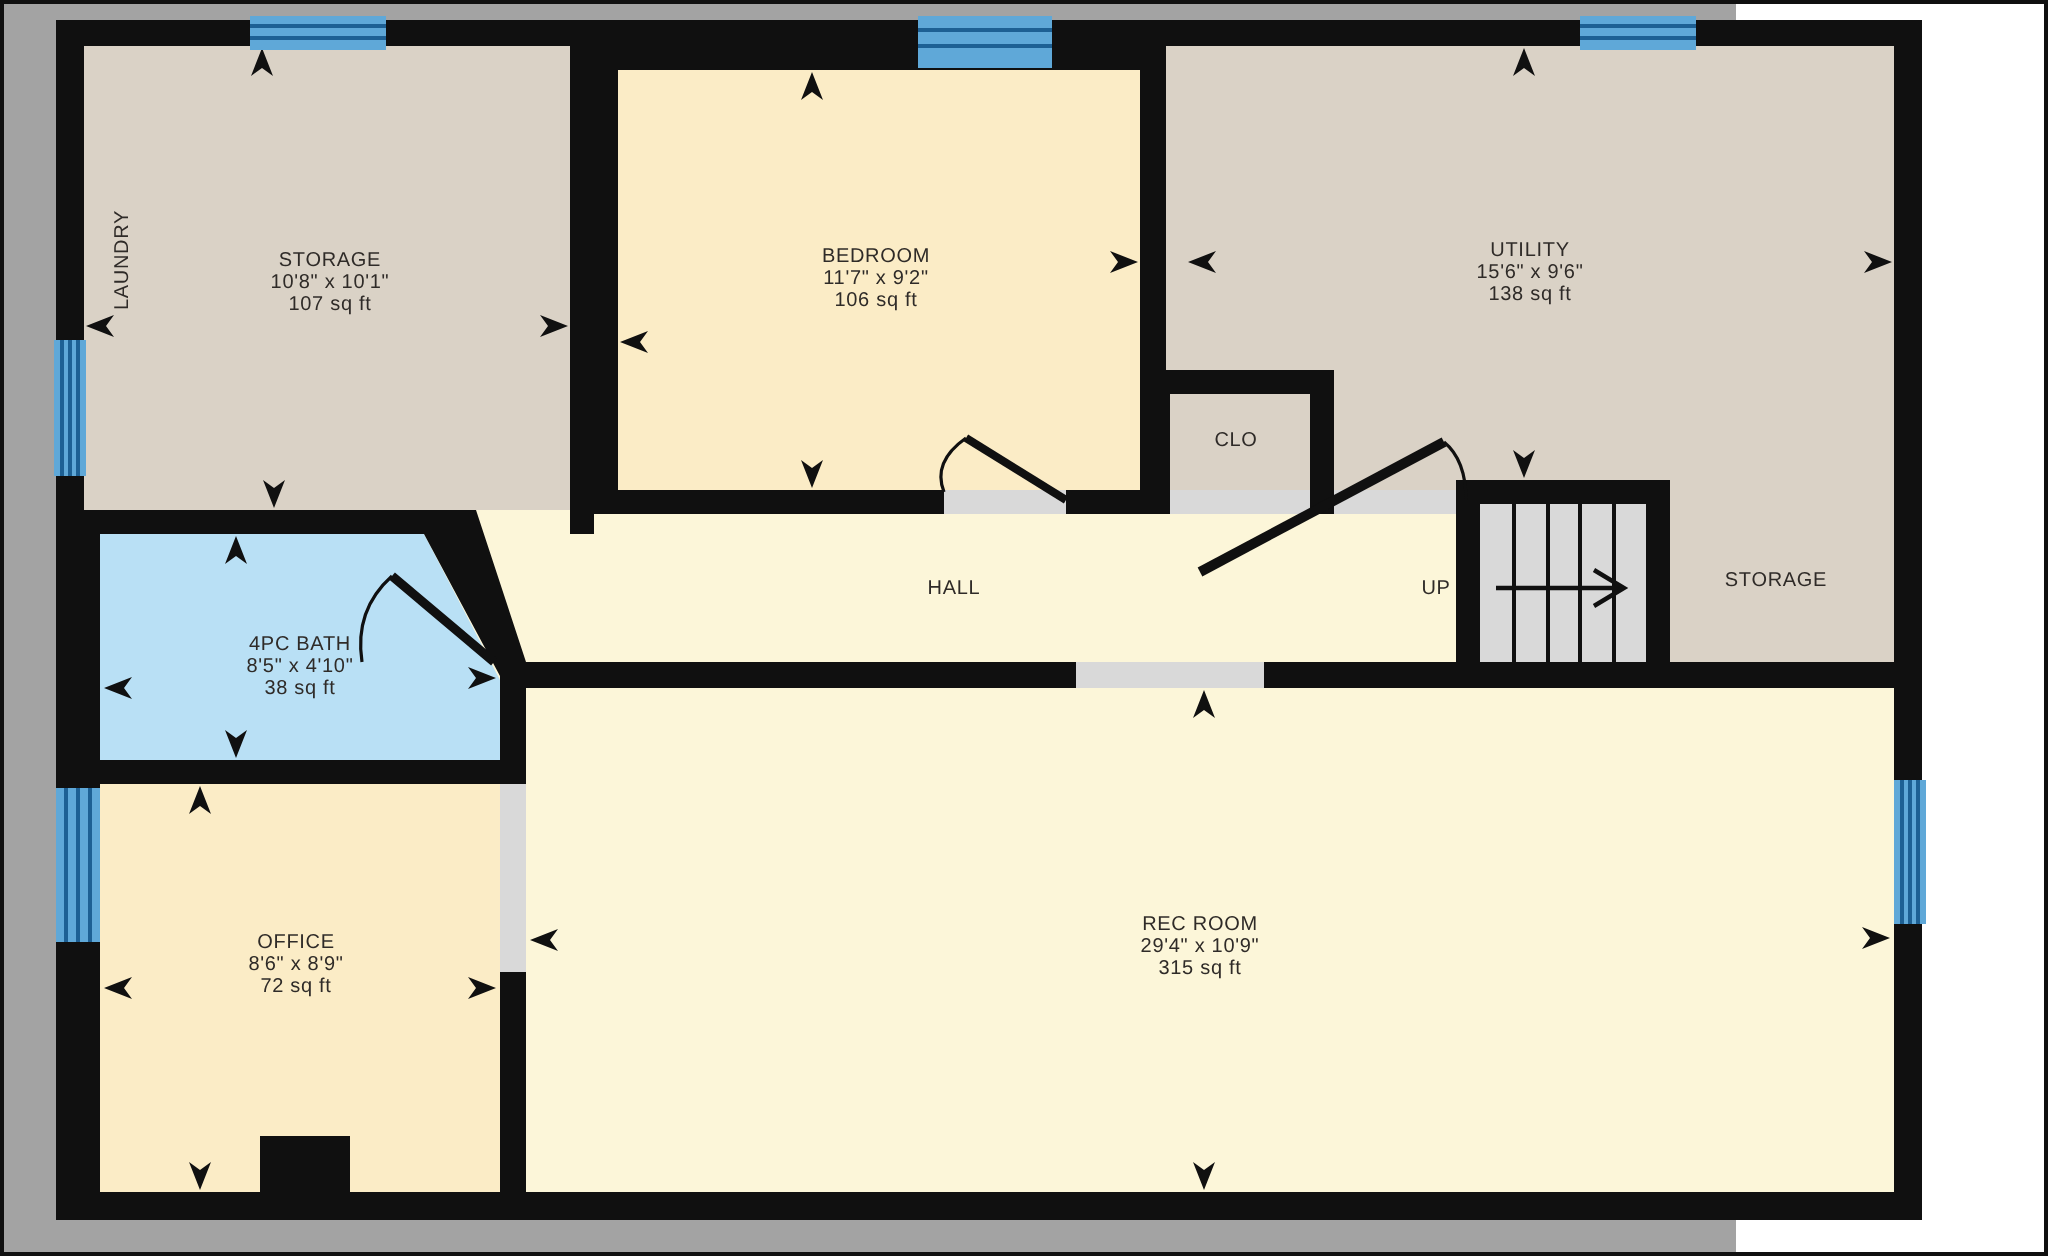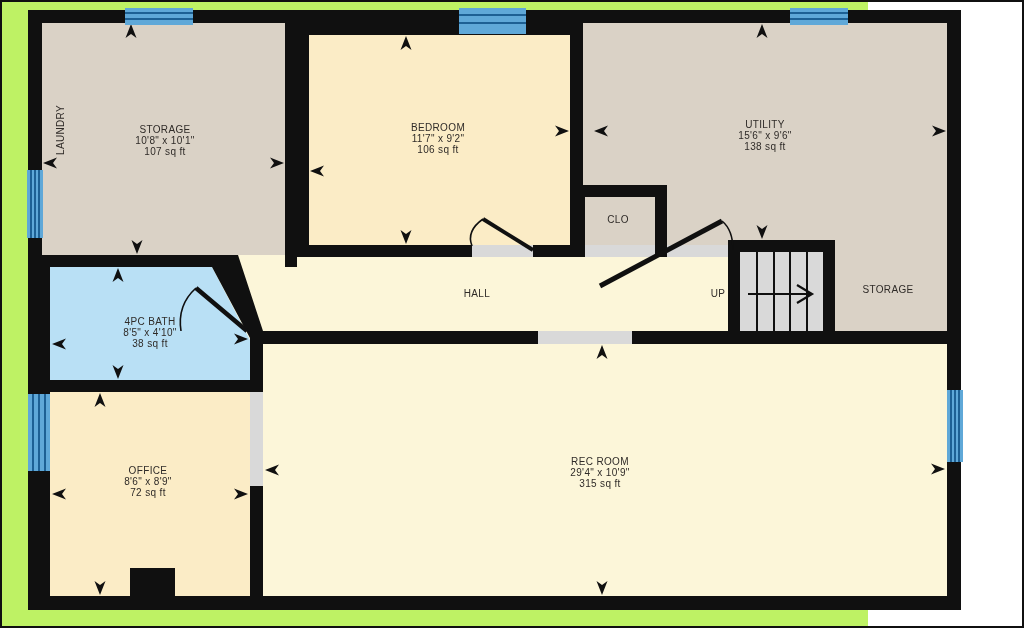--- a/index.html
+++ b/index.html
@@ -1,16 +1,16 @@
 <!DOCTYPE html>
 <html style="--wall: #101010; --floor_tan: #dad2c6; --floor_cream: #fbecc6; --floor_pale: #fcf6d9; --floor_bath: #b9e0f5; --window_fill: #5fa8d8; --window_line: #1d6094; --opening: #d9d9d9; --tread: #d9d9d9; --label: #2f2b28;"><head>
 <meta charset="utf-8">
 <style>
   html,body{margin:0;padding:0;background:#ffffff;}
-  .stage{width:868px;height:628px;position:relative;background:#bef264;}
+  .stage{width:868px;height:628px;position:relative;background:#a3a3a3;}
   svg{display:block;}
   .border{fill:none;stroke:var(--wall);stroke-width:2;}
   .wall{fill:var(--wall);}
   .floor-tan{fill:var(--floor_tan);}
   .floor-cream{fill:var(--floor_cream);}
   .floor-pale{fill:var(--floor_pale);}
   .floor-bath{fill:var(--floor_bath);}
   .opening{fill:var(--opening);}
   .tread{fill:var(--tread);}
   .tread-line{stroke:var(--wall);stroke-width:2;}

